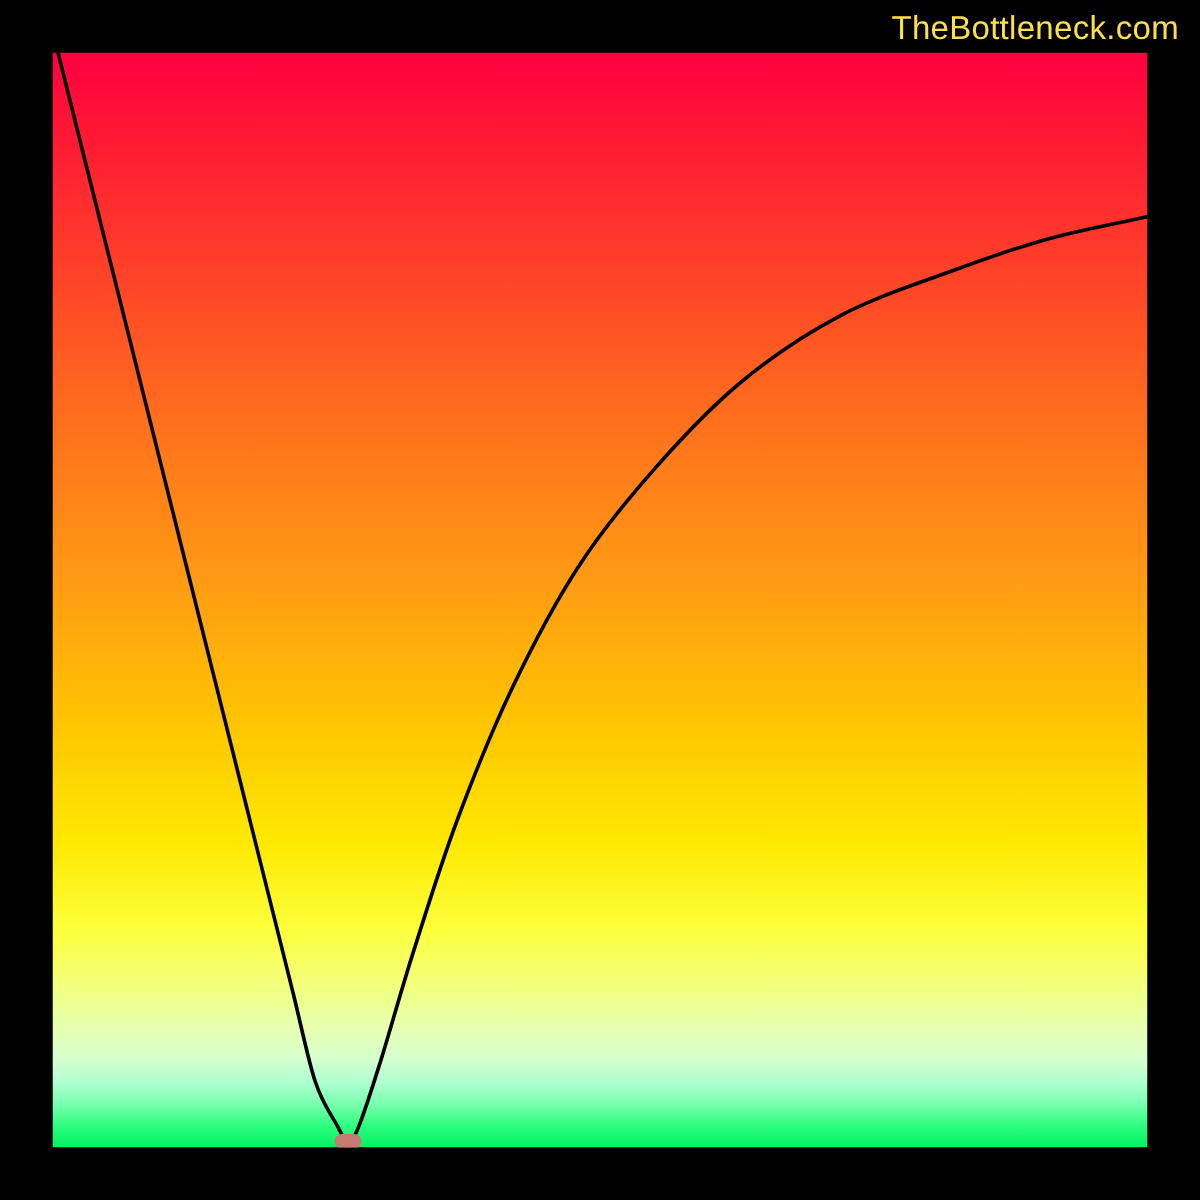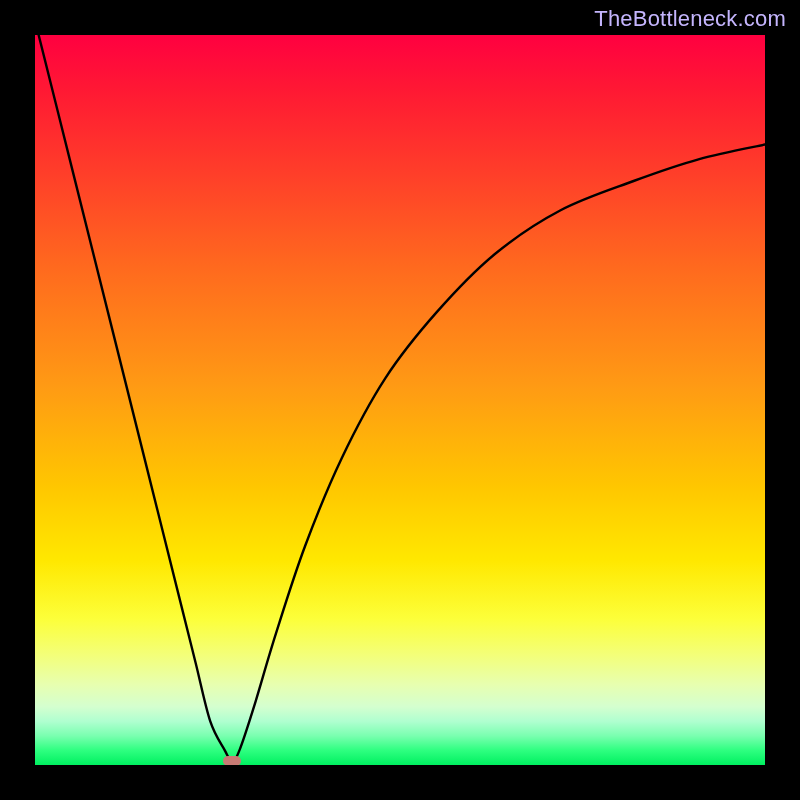--- a/index.html
+++ b/index.html
@@ -58,21 +58,21 @@
     width: 18px;
     height: 10px;
     border-radius: 5px;
     background: #c77a74;
     transform: translate(-50%, -50%);
   }
   .watermark {
     position: absolute;
     top: 6px;
     right: 14px;
-    color: #c4b5fd;
+    color: #fde047;
     font-size: 22px;
     font-weight: 400;
     letter-spacing: 0.2px;
   }
 </style>
 </head>
 <body>
 
 <div class="frame">
 

